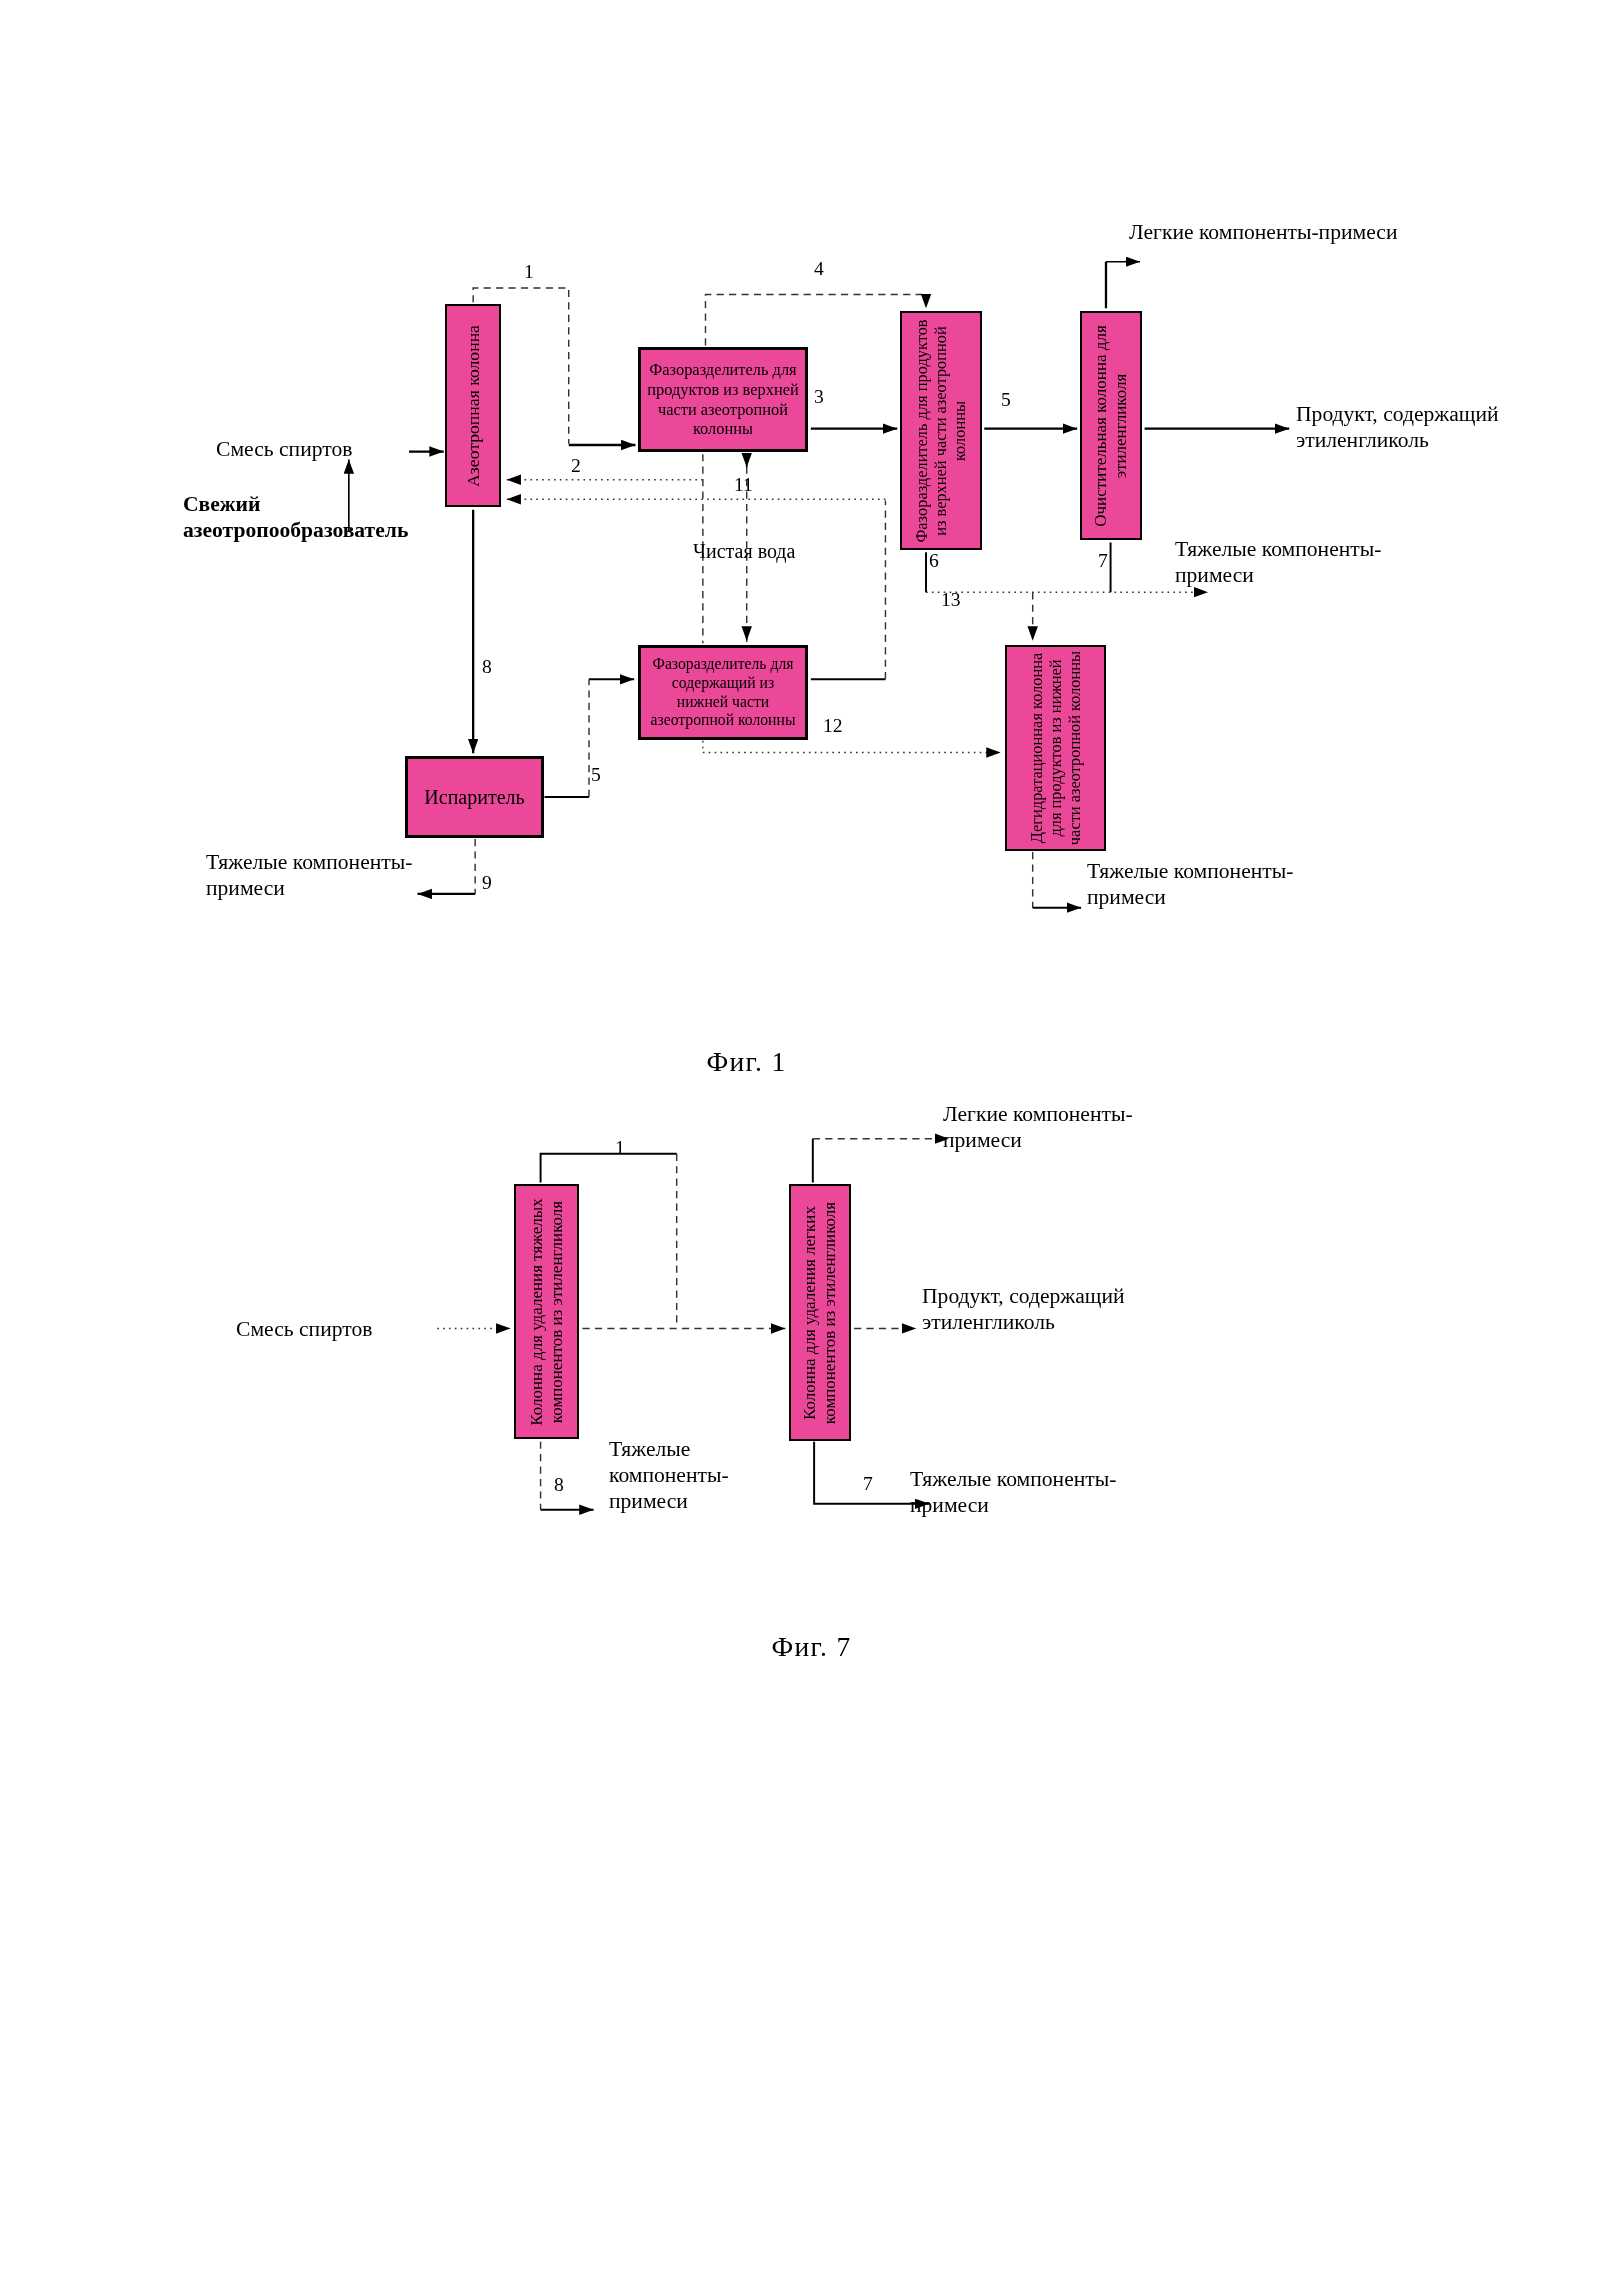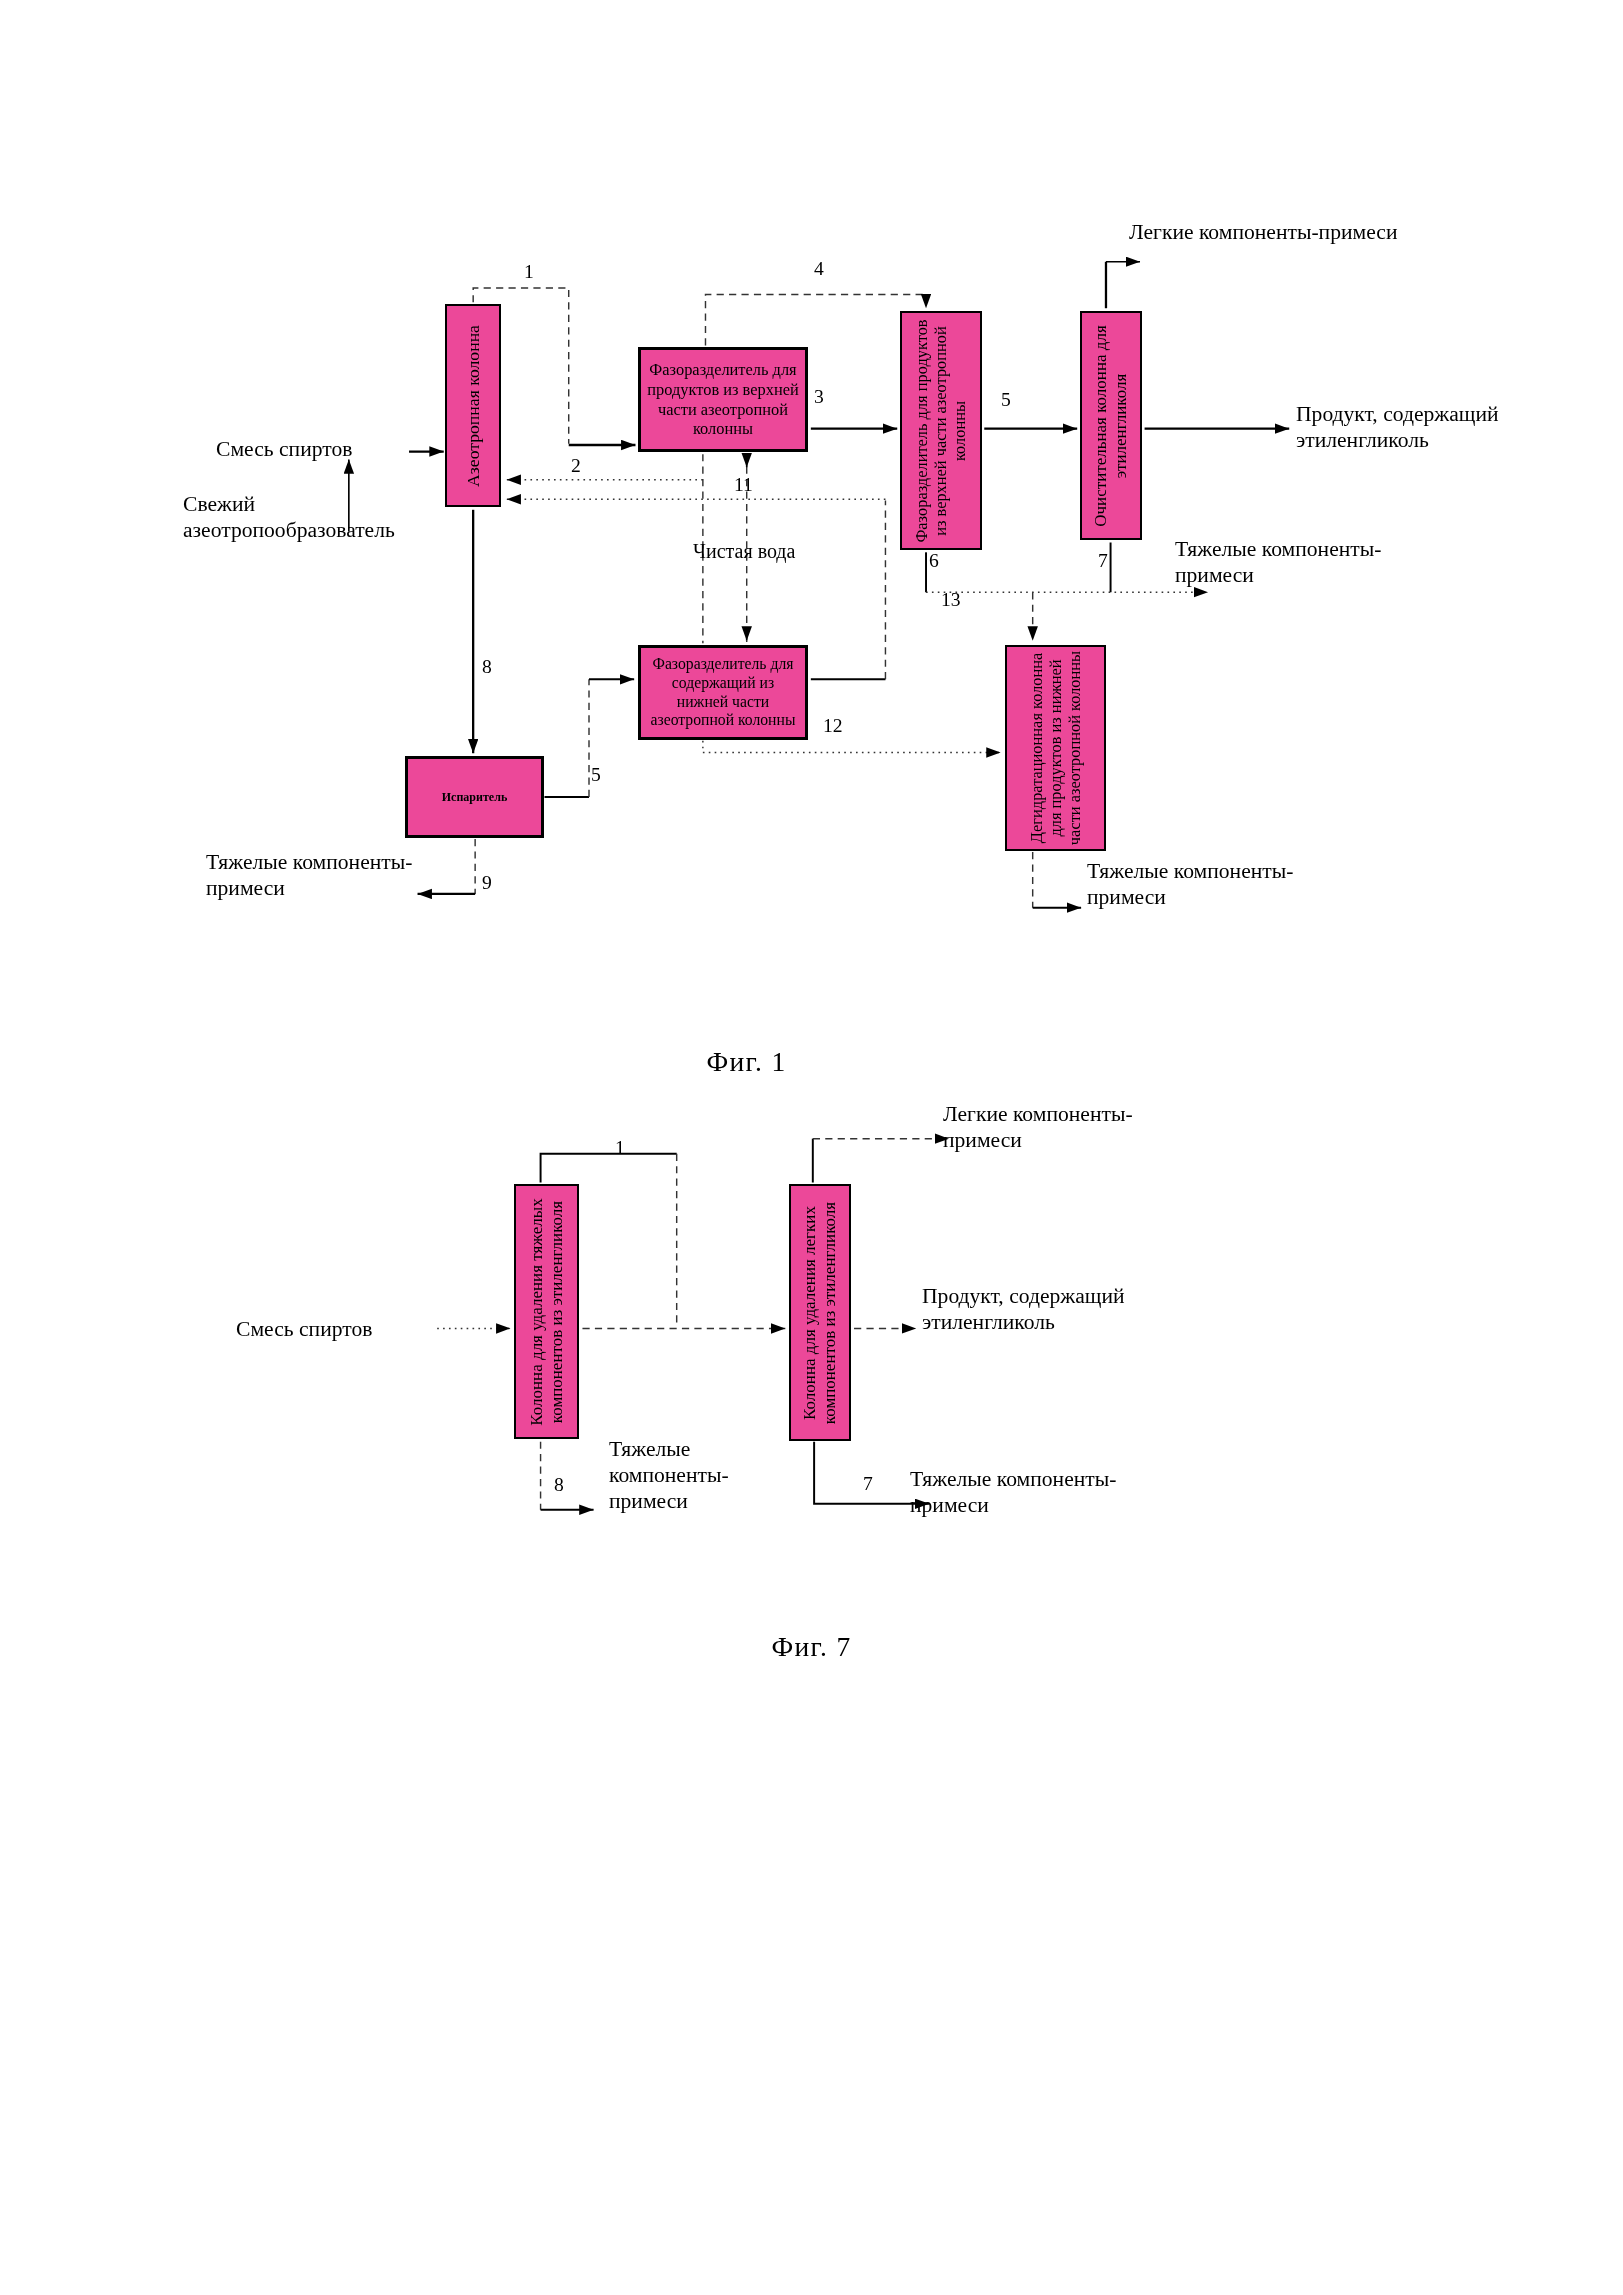--- a/index.html
+++ b/index.html
@@ -92,25 +92,25 @@
 
   <div class="box thick hbox" style="left:638px;top:645px;width:170px;height:95px;">
     <div class="blab" style="max-width:156px;font-size:15.7px;">Фазоразделитель для содержащий из нижней части азеотропной колонны</div>
   </div>
 
   <div class="box" style="left:1005px;top:645px;width:101px;height:206px;">
     <div class="vlab" style="width:196px;font-size:16.4px;">Дегидратационная колонна для продуктов из нижней части азеотропной колонны</div>
   </div>
 
   <div class="box thick hbox" style="left:405px;top:756px;width:139px;height:82px;">
-    <div class="blab" style="font-size:12px;font-weight:bold;">Испаритель</div>
+    <div class="blab" style="font-size:20px;">Испаритель</div>
   </div>
 
   <div class="lab" style="left:216px;top:437px;width:190px;">Смесь спиртов</div>
-  <div class="lab" style="left:183px;top:492px;width:275px;">Свежий азеотропообразователь</div>
+  <div class="lab" style="left:183px;top:492px;width:275px;font-weight:bold;">Свежий азеотропообразователь</div>
   <div class="lab" style="left:693px;top:539px;width:151px;font-size:20px;">Чистая вода</div>
   <div class="lab" style="left:1129px;top:220px;width:275px;">Легкие компоненты-примеси</div>
   <div class="lab" style="left:1296px;top:402px;width:262px;">Продукт, содержащий этиленгликоль</div>
   <div class="lab" style="left:1175px;top:537px;width:262px;">Тяжелые компоненты-примеси</div>
   <div class="lab" style="left:206px;top:850px;width:249px;">Тяжелые компоненты-примеси</div>
   <div class="lab" style="left:1087px;top:859px;width:262px;">Тяжелые компоненты-примеси</div>
 
   <div class="num" style="left:524px;top:262px;">1</div>
   <div class="num" style="left:571px;top:456px;">2</div>
   <div class="num" style="left:814px;top:387px;">3</div>

